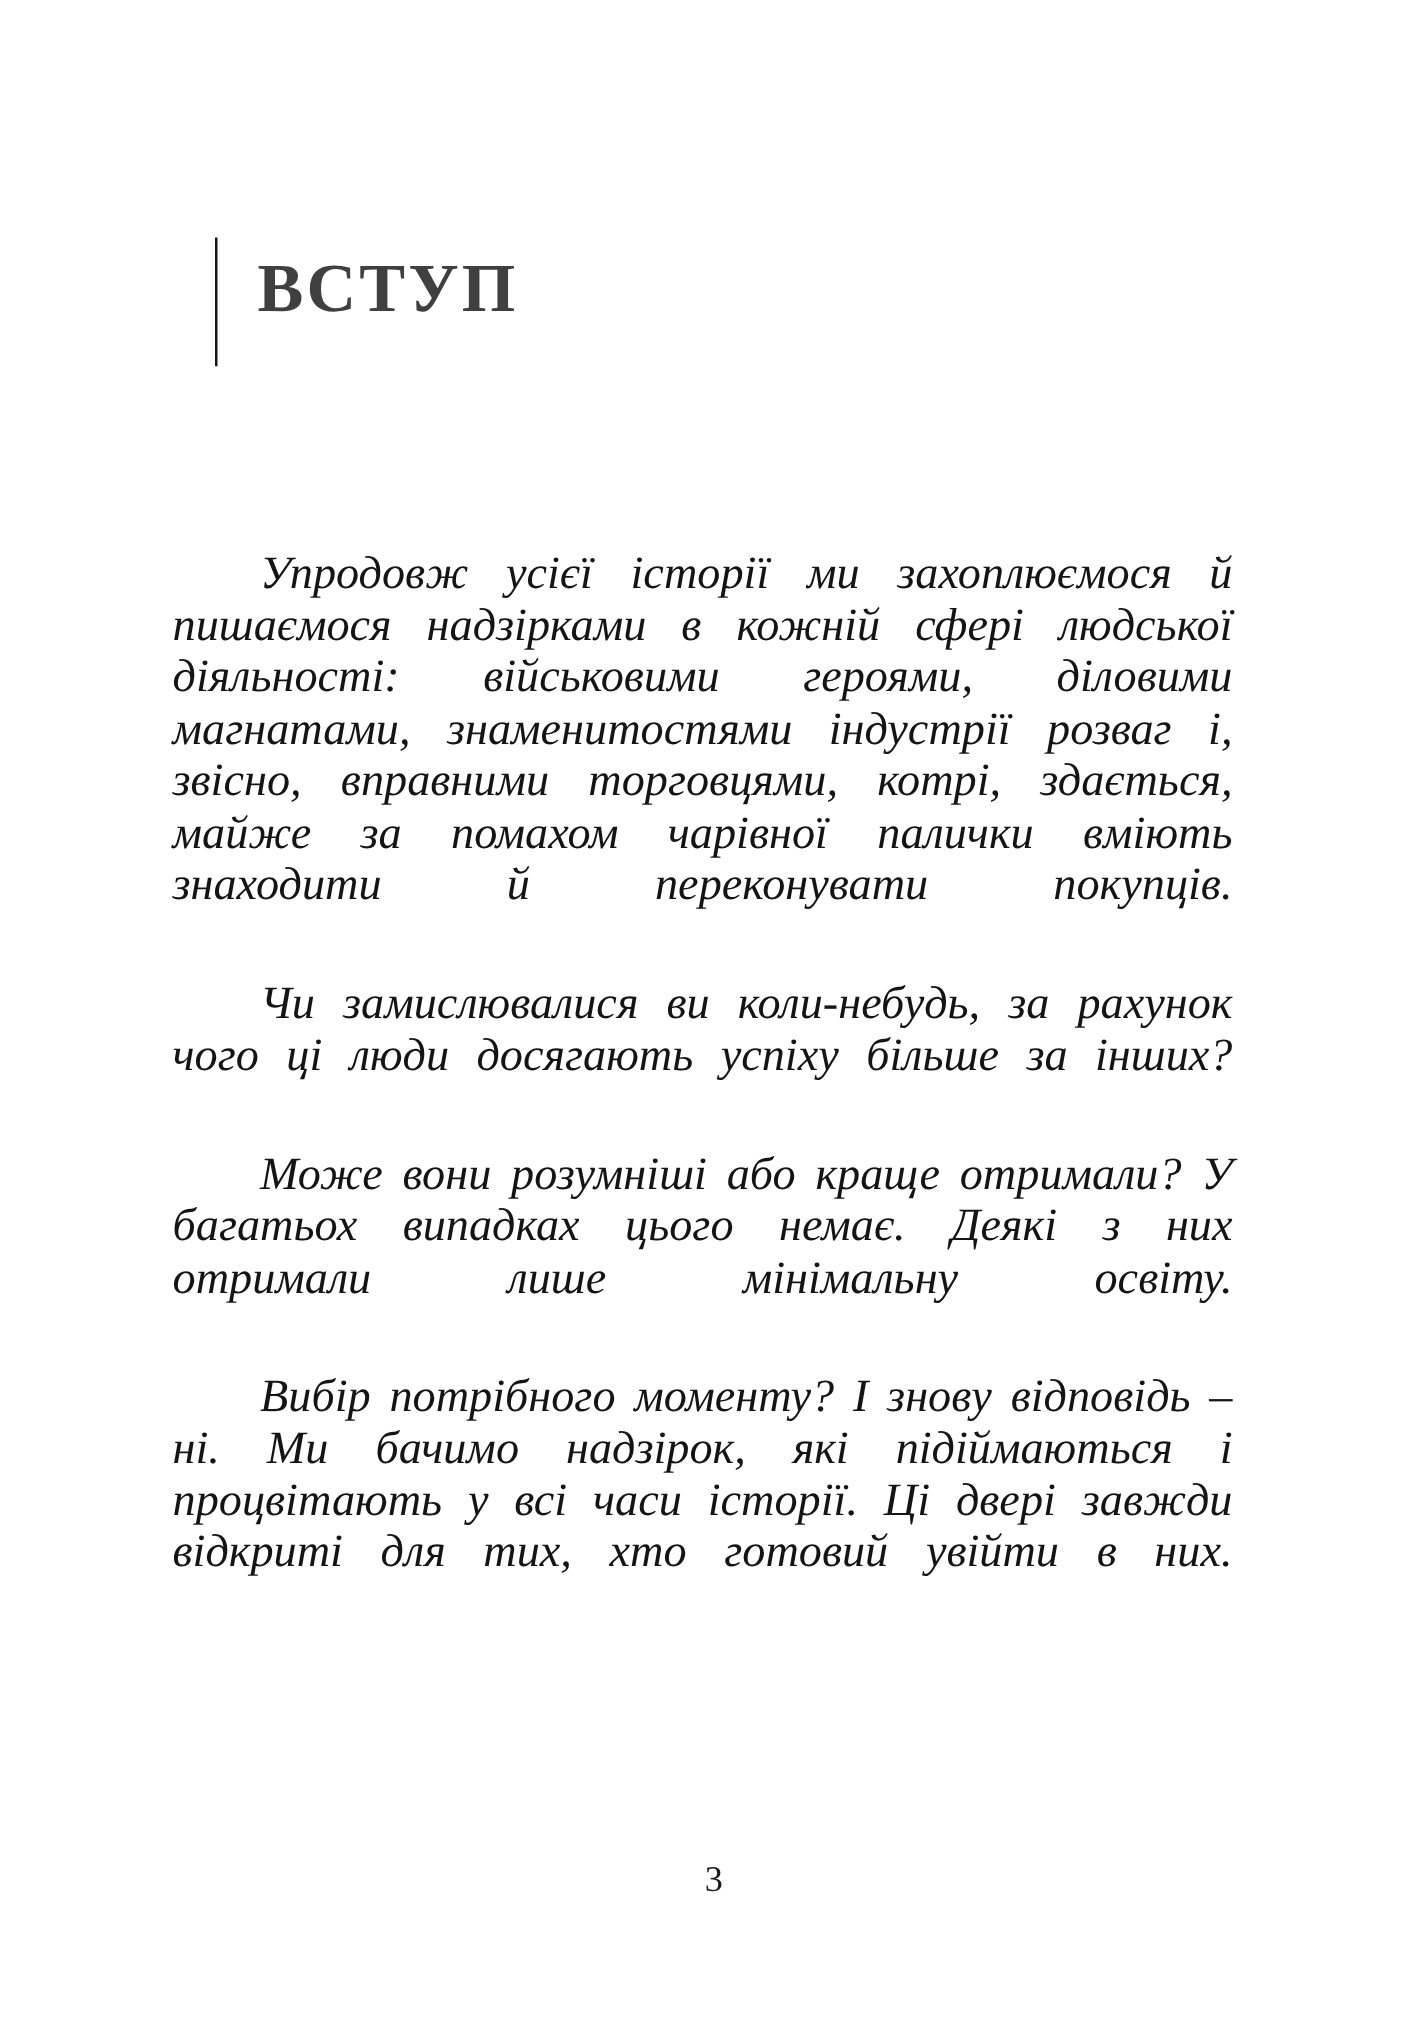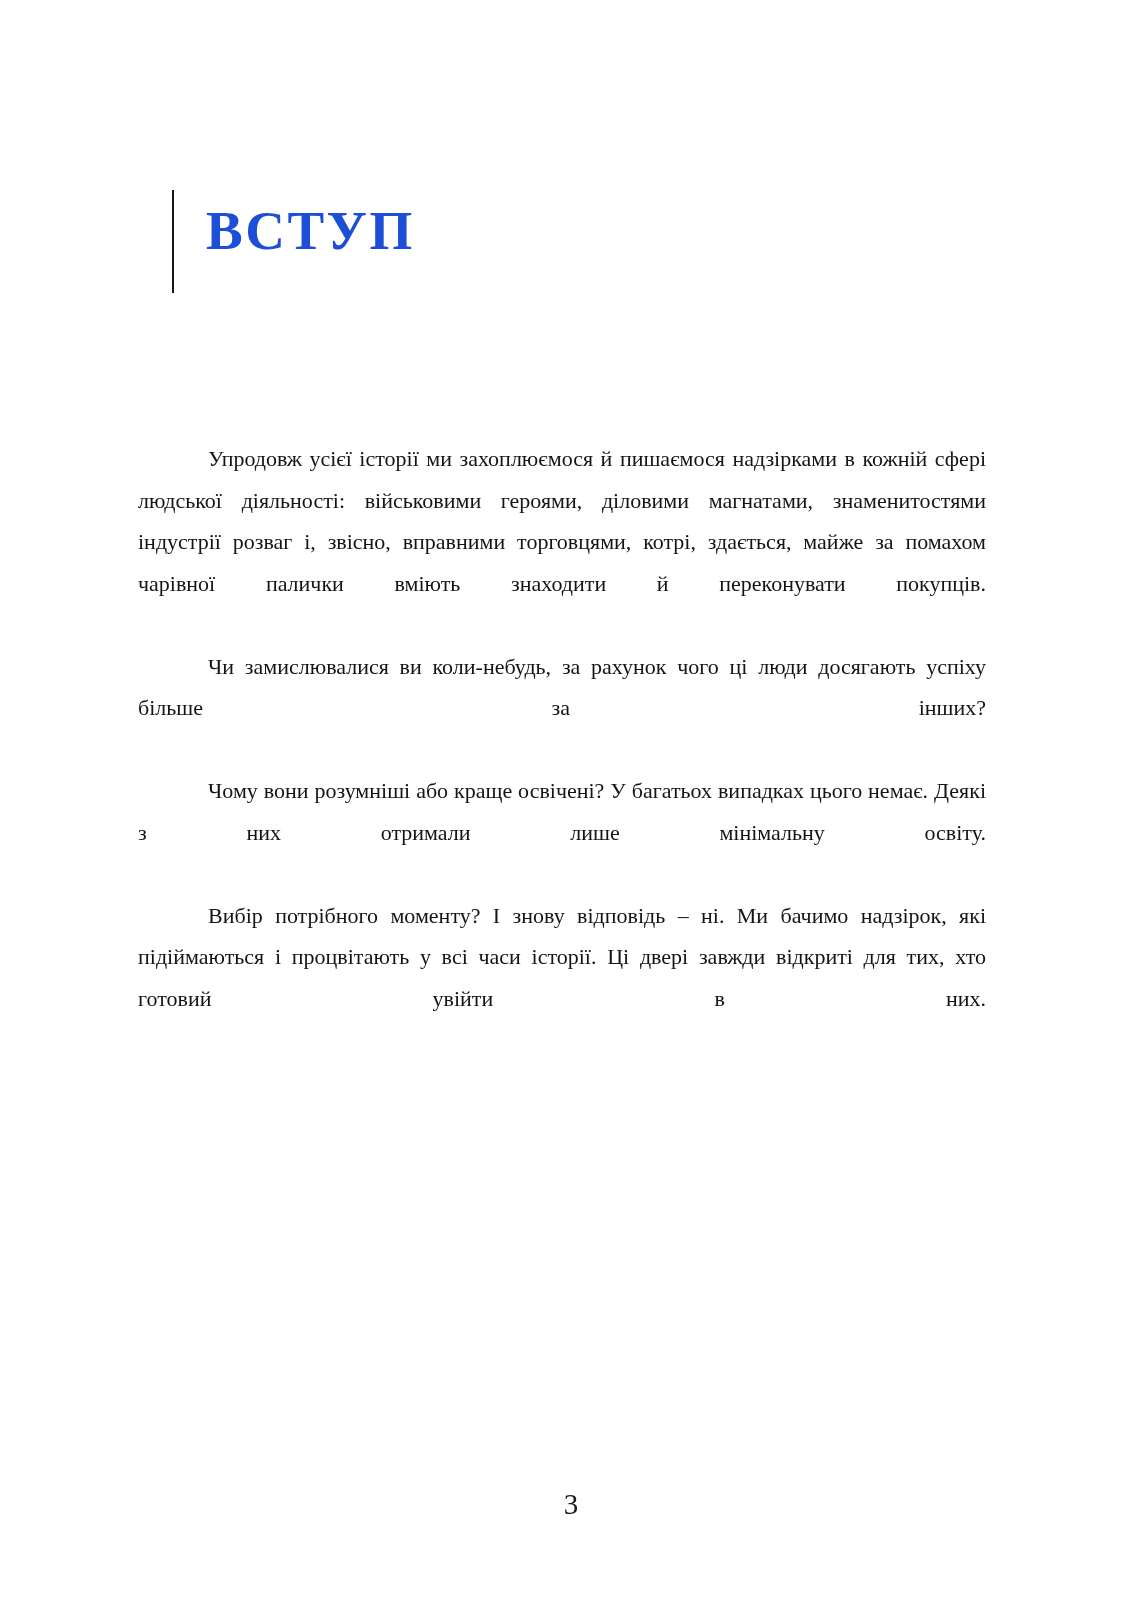--- a/index.html
+++ b/index.html
@@ -35,42 +35,44 @@
   .chapter-title {
     position: absolute;
     left: 68px;
     top: 8px;
     margin: 0;
     font-family: "Liberation Serif", "DejaVu Serif", serif;
     font-weight: 700;
     font-size: 55px;
     line-height: 70px;
     letter-spacing: 2.5px;
-    color: #1d4ed8;
+    color: #404040;
     white-space: nowrap;
   }
   
   .body-col {
     position: absolute;
     left: 138px;
     top: 438px;
     width: 848px;
   }
   .para {
     margin: 0 0 0 0;
     text-align: justify;
     text-justify: inter-word;
     text-indent: 70px;
-    font-size: 22px;
+    font-size: 37px;
     line-height: 41.5px;
     hyphens: manual;
     -webkit-hyphens: manual;
     word-spacing: 0.2px;
+    font-style: italic;
   }
   .para + .para {
+    margin-top: 12px;
   }
   .para:last-child {
     text-align: justify;
   }
   
   .para::after {
     content: "";
     display: inline-block;
     width: 100%;
   }
@@ -92,19 +94,19 @@
 <div class="page">
 
   <div class="chapter-head">
     <div class="head-rule"></div>
     <h1 class="chapter-title">ВСТУП</h1>
   </div>
 
   <div class="body-col">
     <p class="para">Упродовж усієї історії ми захоплюємося й пишаємося надзірками в кожній сфері людської діяльності: військовими героями, діловими магнатами, знаменитостями індустрії розваг і, звісно, вправними торговцями, котрі, здається, майже за помахом чарівної палички вміють знаходити й переконувати покупців.</p>
     <p class="para">Чи замислювалися ви коли-небудь, за рахунок чого ці люди досягають успіху більше за інших?</p>
-    <p class="para">Чому вони розумніші або краще освічені? У багатьох випадках цього немає. Деякі з них отримали лише мінімальну освіту.</p>
+    <p class="para">Може вони розумніші або краще отримали? У багатьох випадках цього немає. Деякі з них отримали лише мінімальну освіту.</p>
     <p class="para">Вибір потрібного моменту? І знову відповідь – ні. Ми бачимо надзірок, які підіймаються і процвітають у всі часи історії. Ці двері завжди відкриті для тих, хто готовий увійти в них.</p>
   </div>
 
   <div class="folio">3</div>
 
 </div>
 
 </body></html>

